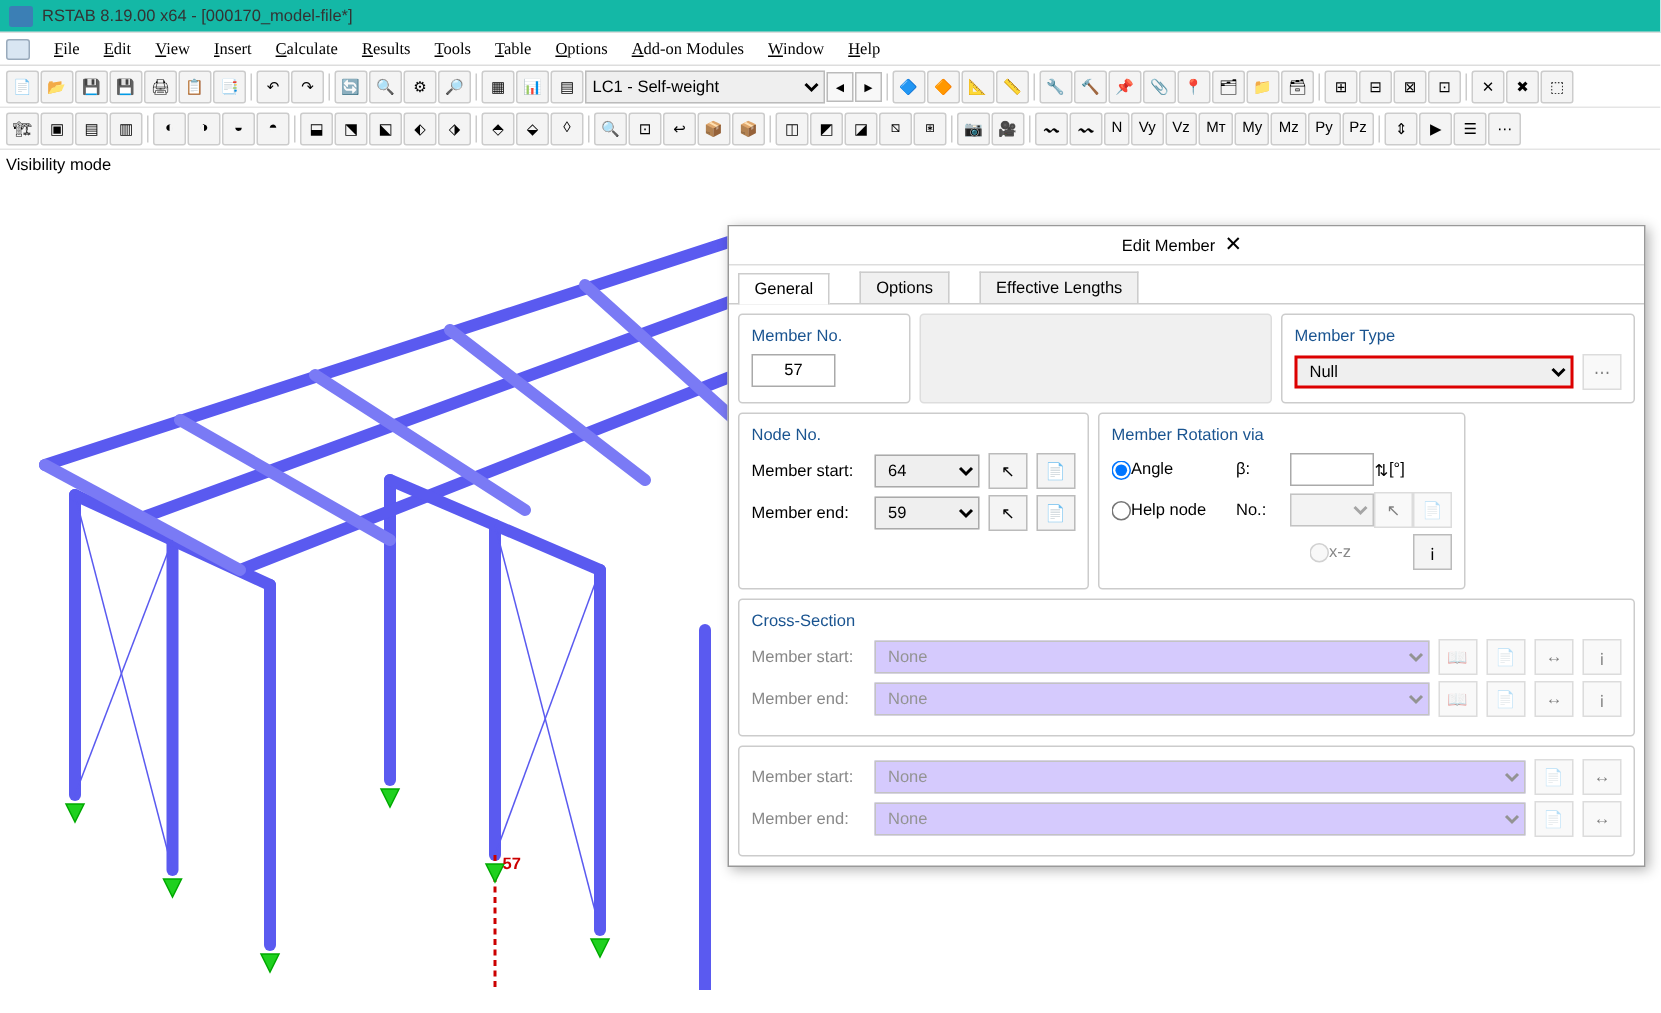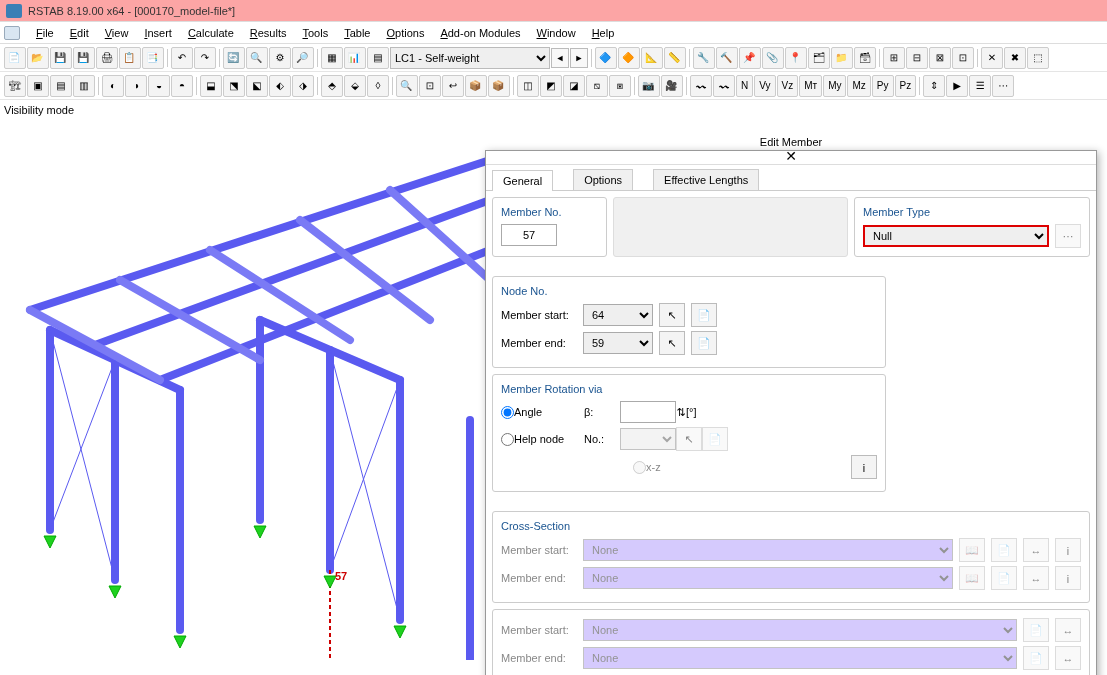--- a/index.html
+++ b/index.html
@@ -1,63 +1,63 @@
 <!DOCTYPE html>
 <html><head>
 <meta charset="utf-8">
 <style>
 * { box-sizing: border-box; margin: 0; padding: 0; }
 body { font-family: "Segoe UI", Tahoma, sans-serif; font-size: 11px; background: #fff; width: 1107px; height: 675px; overflow: hidden; position: relative; }
 
 
-.titlebar { height: 22px; background: #fca5a5; display: flex; align-items: center; padding: 0 6px; border-bottom: 1px solid #ddd; }
+.titlebar { height: 22px; background: #14b8a6; display: flex; align-items: center; padding: 0 6px; border-bottom: 1px solid #ddd; }
 .titlebar .app-icon { width: 16px; height: 14px; background: #3b7fb5; margin-right: 6px; border-radius: 2px; }
 .titlebar .title { color: #333; }
 
 
 .menubar { height: 22px; background: #fff; display: flex; align-items: center; padding: 0 4px; border-bottom: 1px solid #ddd; }
 .menubar .menu-icon { width: 16px; height: 14px; background: #d9e6f2; margin-right: 8px; border: 1px solid #9ab; border-radius: 2px; }
-.menubar .menu-item { padding: 3px 8px; cursor: default; text-decoration: underline; text-decoration-color: transparent; }
+.menubar .menu-item { padding: 3px 8px; cursor: default; text-decoration: underline; text-decoration-color: transparent; font-family: Liberation Serif, serif; }
 .menubar .menu-item::first-letter { text-decoration: underline; }
 
 
 .toolbar { height: 28px; background: #fff; display: flex; align-items: center; padding: 0 4px; gap: 1px; border-bottom: 1px solid #e5e5e5; flex-wrap: nowrap; overflow: hidden; }
 .toolbar .tb { width: 22px; height: 22px; background: #f4f4f4; border: 1px solid #ccc; border-radius: 2px; display: flex; align-items: center; justify-content: center; font-size: 10px; cursor: default; }
 .toolbar .tb.wide { width: auto; padding: 0 4px; }
 .toolbar .sep { width: 1px; height: 18px; background: #ccc; margin: 0 2px; }
 .toolbar select { height: 22px; font-size: 11px; border: 1px solid #bbb; }
 .toolbar .nav-btn { width: 18px; height: 20px; border: 1px solid #bbb; background: #f8f8f8; font-size: 9px; display: flex; align-items: center; justify-content: center; }
 
 
 .viewport { position: relative; background: #fff; height: 543px; }
 .visibility-mode { position: absolute; top: 4px; left: 4px; font-size: 11px; color: #000; }
 .structure-svg { position: absolute; top: 0; left: 0; }
 .member-label { position: absolute; color: #c00; font-weight: bold; font-size: 11px; }
 
 
 .dialog { position: absolute; top: 150px; left: 485px; width: 612px; background: #fff; border: 1px solid #999; box-shadow: 2px 2px 8px rgba(0,0,0,.3); }
-.dlg-title { height: 14px; display: flex; align-items: center; justify-content: flex-end; padding: 0 8px; background: #fff; border-bottom: 1px solid #ddd; flex-direction: column; }
+.dlg-title { height: 26px; display: flex; align-items: center; justify-content: center; padding: 0 8px; background: #fff; border-bottom: 1px solid #ddd; }
 .dlg-close { width: 24px; height: 20px; text-align: center; font-size: 14px; cursor: default; }
 .tabs { display: flex; padding: 4px 6px 0; border-bottom: 1px solid #ccc; gap: 20px; }
 .tab { padding: 4px 10px; border: 1px solid #ccc; border-bottom: none; background: #f0f0f0; cursor: default; }
 .tab.active { background: #fff; position: relative; top: 1px; }
 .dlg-body { padding: 6px; }
-.row { display: flex; gap: 6px; margin-bottom: 19px; }
+.row { display: flex; gap: 6px; margin-bottom: 6px; }
 .group { border: 1px solid #ccc; border-radius: 3px; padding: 8px; position: relative; }
 .group-title { color: #1a5490; font-size: 11px; margin-bottom: 6px; }
 .group input[type=text], .group select { height: 22px; border: 1px solid #aaa; font-size: 11px; padding: 0 4px; }
 .member-no-group { width: 115px; }
 .member-no-group input { width: 56px; text-align: center; }
 .spacer-group { flex: 1; background: #f0f0f0; border-color: #ddd; }
 .member-type-group { width: 236px; }
 .member-type-group .type-row { display: flex; gap: 6px; align-items: center; }
 .member-type-group select { flex: 1; border: 2px solid #d00; }
 .icon-btn { width: 26px; height: 24px; border: 1px solid #bbb; background: #f4f4f4; display: inline-flex; align-items: center; justify-content: center; font-size: 11px; cursor: default; }
 .icon-btn.disabled { opacity: .5; }
-.left-col { width: 394px; display: flex; flex-direction: column; gap: 6px; }
+.left-col { width: 394px; display: flex; flex-direction: row; gap: 6px; }
 .right-col { flex: 1; }
 .node-group .node-row { display: flex; align-items: center; gap: 6px; margin-bottom: 4px; }
 .node-group .node-row label { width: 76px; }
 .node-group select { width: 70px; }
 .rotation-group .rot-row { display: flex; align-items: center; gap: 0; margin-bottom: 4px; }
 .rotation-group label.lbl { width: 70px; }
 .rotation-group label.sub { width: 36px; }
 .rotation-group input.spinner { width: 56px; text-align: right; }
 .rotation-group .info-btn { margin-left: auto; }
 .full-group .cs-row { display: flex; align-items: center; gap: 6px; margin-bottom: 4px; }

